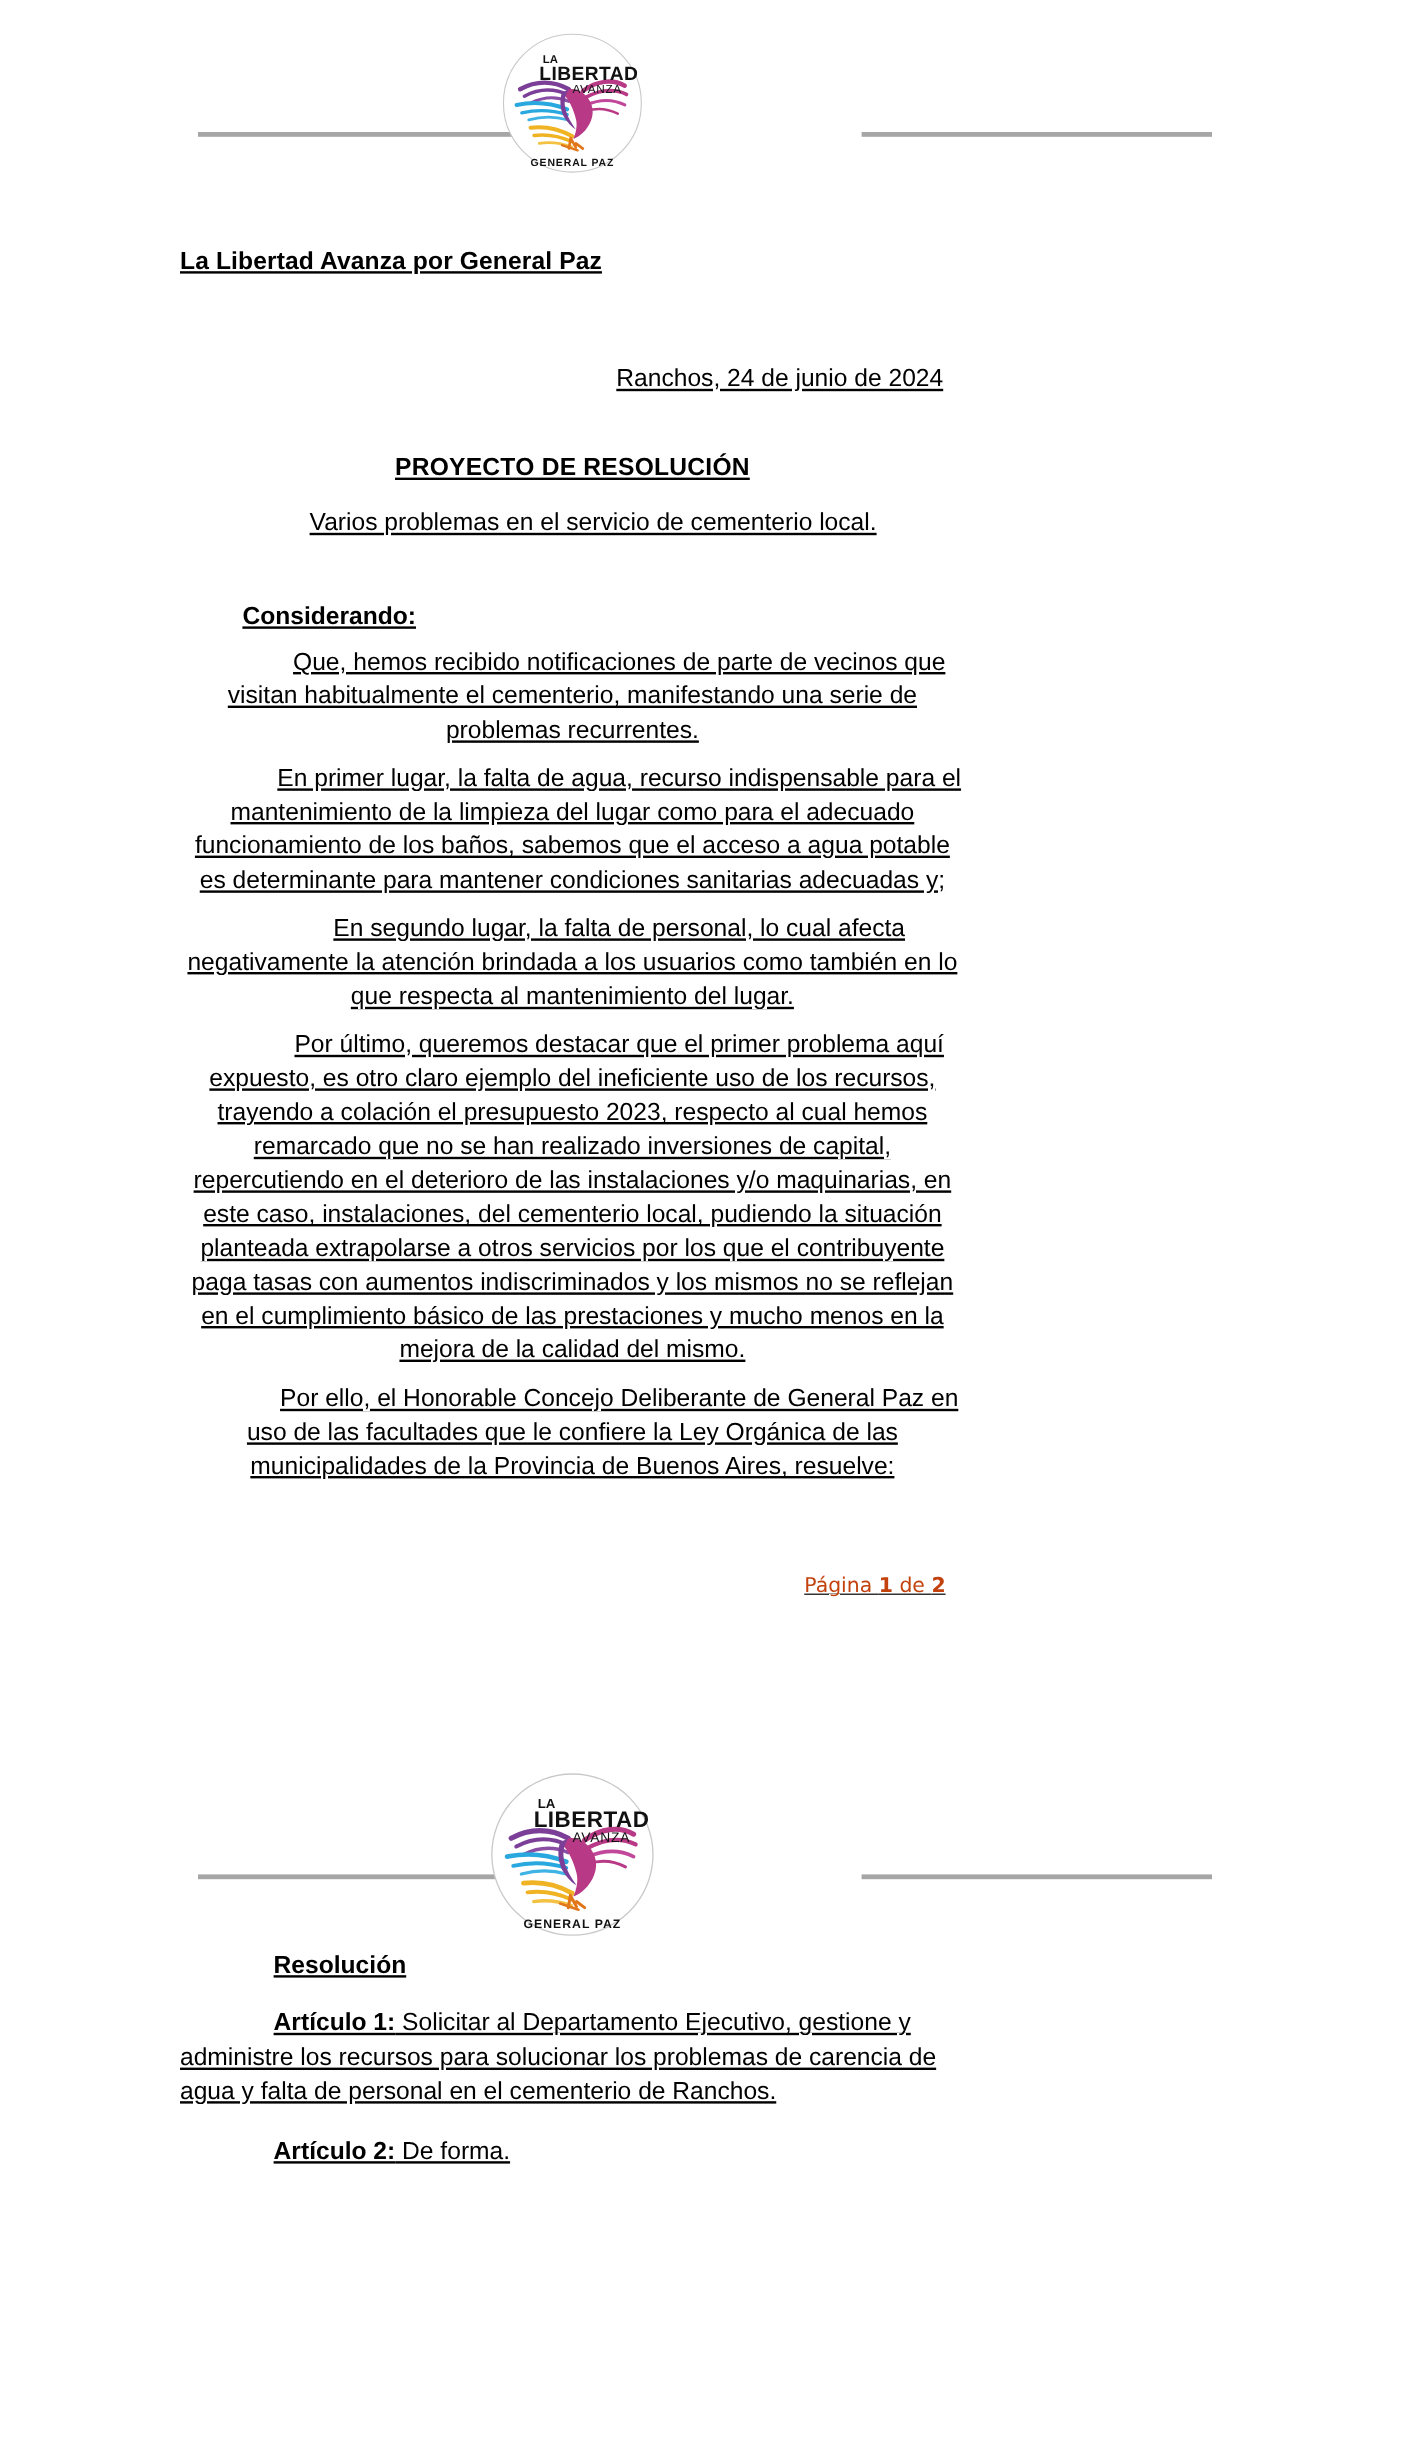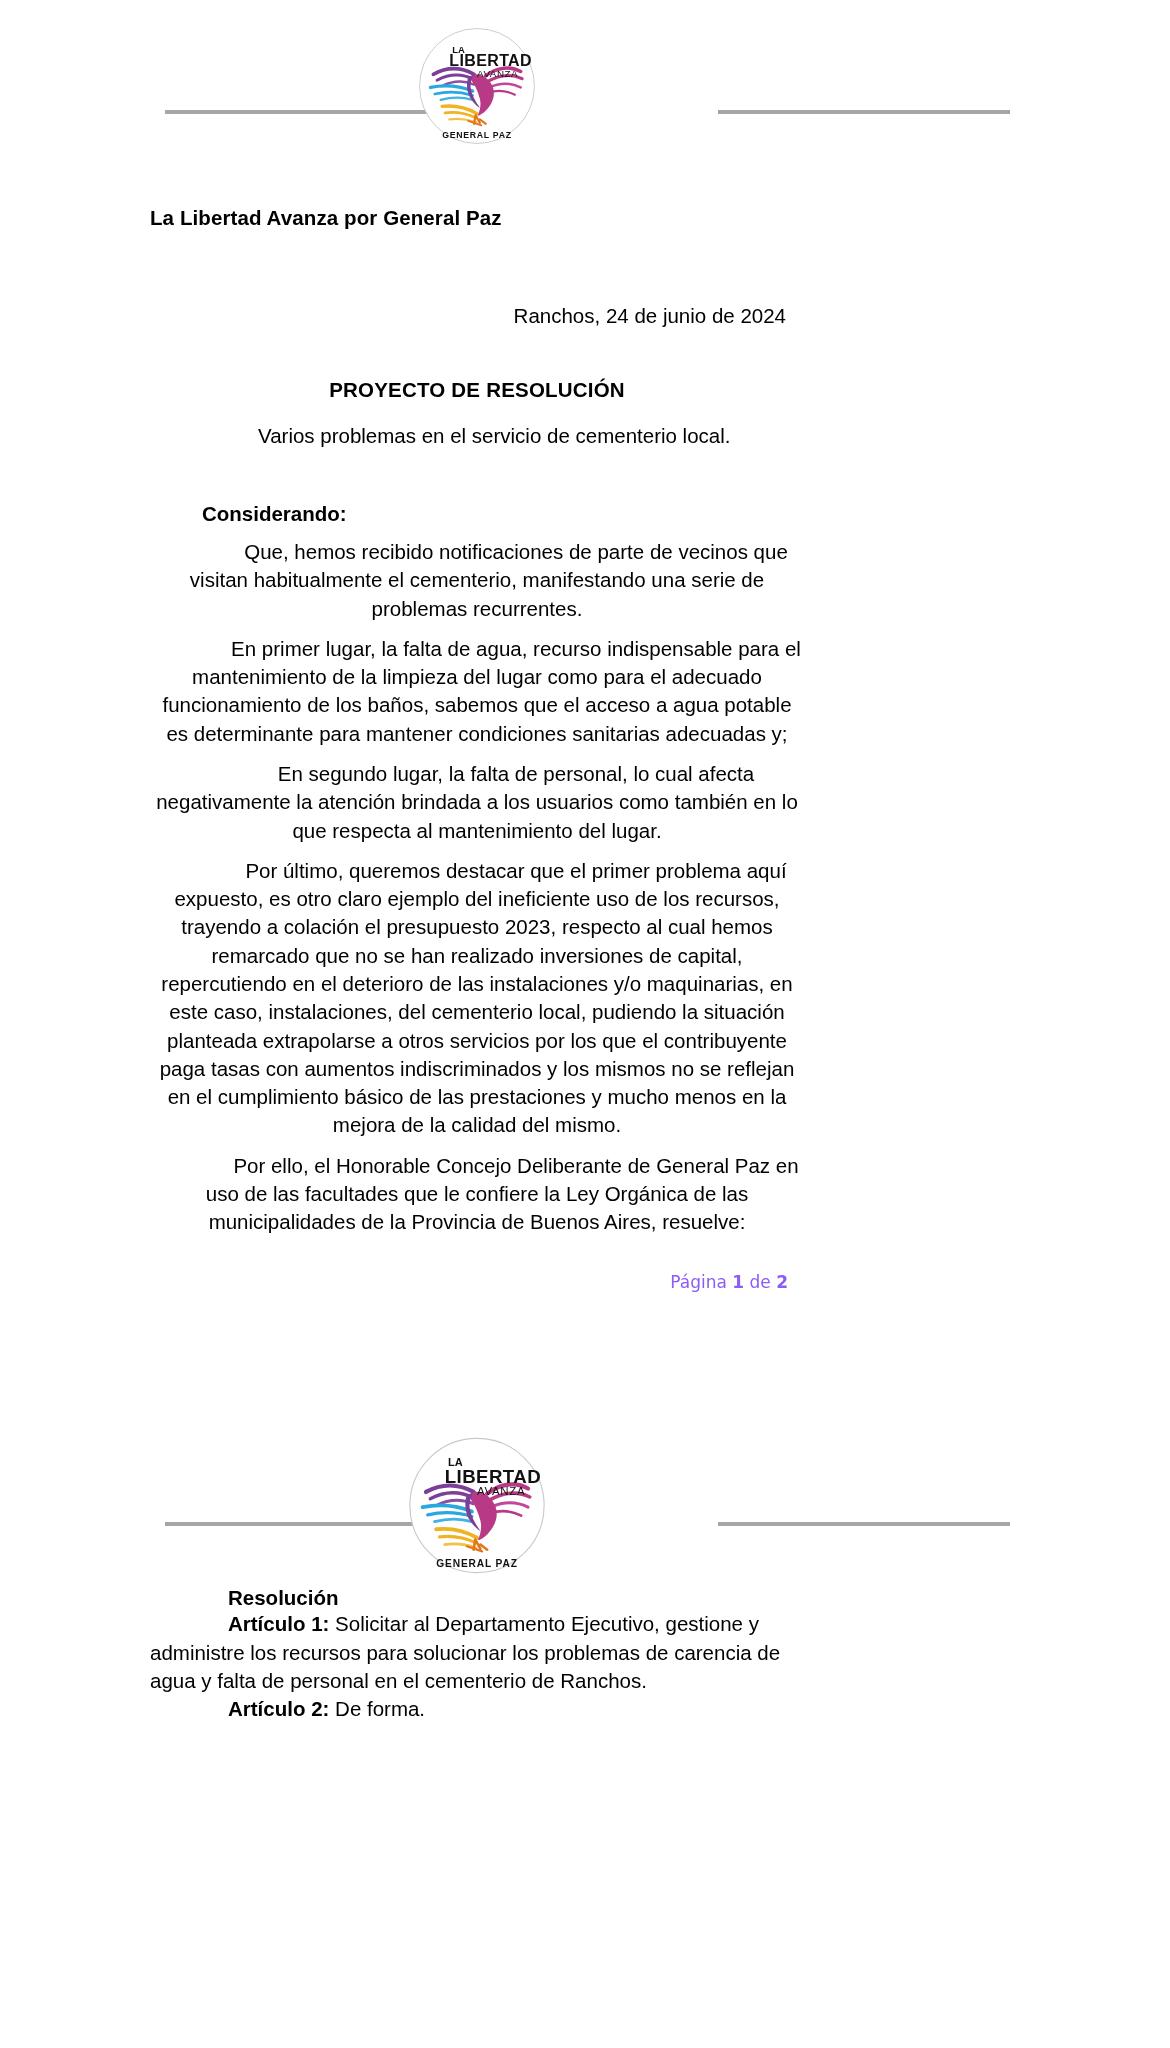--- a/index.html
+++ b/index.html
@@ -14,20 +14,21 @@
     overflow: hidden;
     font-family: "Liberation Sans", sans-serif;
     color: #000000;
     -webkit-font-smoothing: antialiased;
   }
 
   .page {
     position: relative;
     width: 954px;
     box-sizing: border-box;
+    text-decoration: underline;
   }
 
   
   .letterhead {
     position: relative;
     height: 150px;
     display: flex;
     align-items: center;
     justify-content: center;
   }
@@ -105,37 +106,38 @@
   .visto-text {
     font-size: 20.5px;
     margin-top: 22px;
     padding-left: 108px;
   }
 
   .footer {
     text-align: right;
     font-family: "DejaVu Sans", sans-serif;
     font-size: 17px;
-    margin-top: 36px;
+    margin-top: 76px;
     padding-right: 16px;
-    color: #8b5cf6;
+    color: #c2410c;
   }
   .footer b { font-weight: bold; }
 
   .page-gap { height: 120px; }
 
   .res-heading {
     font-weight: bold;
     font-size: 20.5px;
     padding-left: 78px;
     margin-top: 24px;
   }
   .art {
     font-size: 20.5px;
     line-height: 1.38;
+    margin-top: 22px;
     text-indent: 78px;
   }
   .art b { font-weight: bold; }
 </style>
 </head>
 <body>
 
 <div class="page">
 
   <div class="letterhead">

